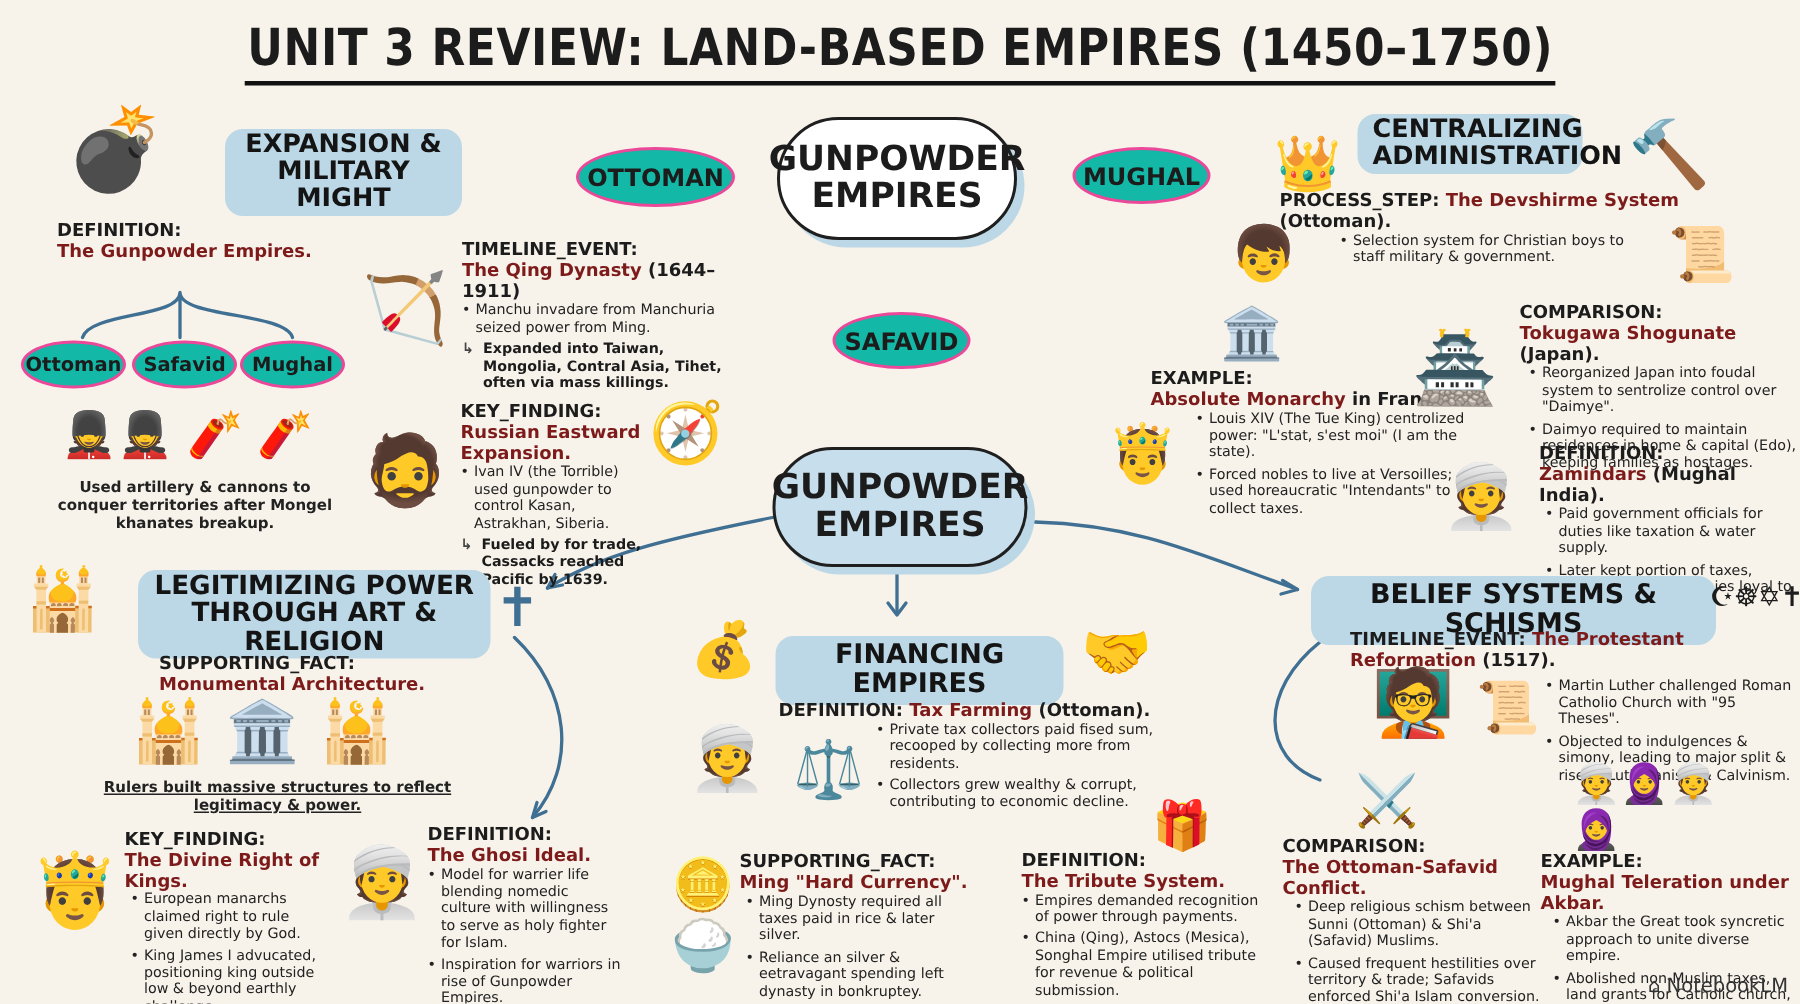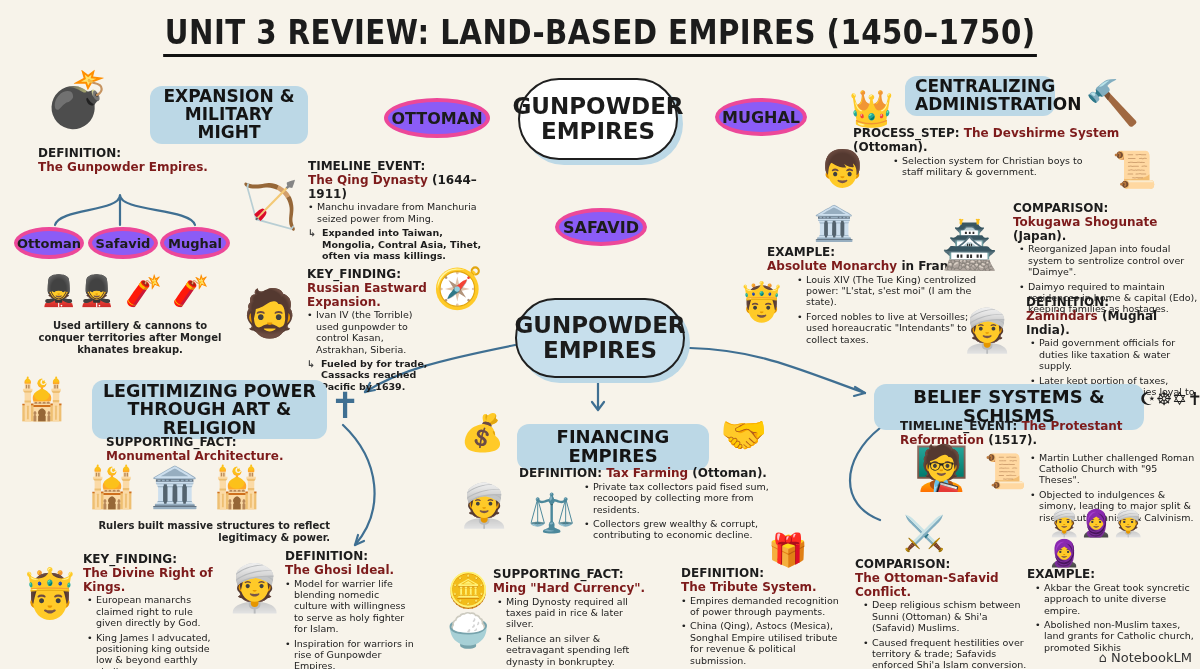--- a/index.html
+++ b/index.html
@@ -16,21 +16,21 @@
     font-family: "DejaVu Sans", sans-serif; font-weight: bold;
     font-size: 34px; letter-spacing: 0.5px;
   }
   .title span { border-bottom: 3px solid #111; padding: 0 2px 2px; transform: scaleX(0.86); display: inline-block; }
   .hl {
     background: #bcd8e6; border-radius: 12px; padding: 2px 10px;
     font-weight: bold; text-align: center; line-height: 1.05;
     font-family: "DejaVu Sans", sans-serif; color: #141414;
   }
   .oval {
-    border: 4px solid #ec4899; background: #8b5cf6; border-radius: 50%;
+    border: 2px solid #ec4899; background: #14b8a6; border-radius: 50%;
     font-weight: bold; text-align: center; display: flex; align-items: center; justify-content: center;
   }
   .cloud {
     background: #ffffff; border: 2.5px solid #1f1f1f; border-radius: 60px;
     box-shadow: 5px 5px 0 #bcd8e6;
     font-weight: bold; text-align: center; display: flex; align-items: center; justify-content: center;
     line-height: 1.1; font-size: 23px;
   }
   .cloud.blue { background: #c7dfec; }
   .lbl { font-weight: bold; font-size: 12px; line-height: 1.15; }
@@ -165,21 +165,21 @@
 
 <div class="abs icon" style="left:12px;top:372px;width:60px;height:55px;font-size:40px;">🕌</div>
 <div class="abs hl" style="left:92px;top:380px;width:235px;font-size:17.5px;">LEGITIMIZING POWER THROUGH ART &amp; RELIGION</div>
 <div class="abs icon" style="left:325px;top:380px;width:40px;height:50px;font-size:36px;color:#3f6f92;">✝</div>
 
 <div class="abs" style="left:106px;top:436px;width:200px;">
   <div class="lbl">SUPPORTING_FACT:</div>
   <div class="lbl red">Monumental Architecture.</div>
 </div>
 <div class="abs icon" style="left:20px;top:460px;width:310px;height:55px;font-size:40px;gap:26px;">🕌 🏛️ 🕌</div>
-<div class="abs txt" style="left:40px;top:520px;width:290px;text-align:right;">Rulers built massive structures to reflect legitimacy &amp; power.</div>
+<div class="abs txt" style="left:40px;top:520px;width:290px;text-align:center;text-decoration:underline;">Rulers built massive structures to reflect legitimacy &amp; power.</div>
 
 <div class="abs icon" style="left:20px;top:548px;width:60px;height:90px;font-size:48px;">🤴</div>
 <div class="abs" style="left:83px;top:553px;width:135px;">
   <div class="lbl">KEY_FINDING:</div>
   <div class="lbl red">The Divine Right of Kings.</div>
   <ul class="b" style="margin-left:4px;">
     <li>European manarchs claimed right to rule given directly by God.</li>
     <li>King James I advucated, positioning king outside low &amp; beyond earthly challenge.</li>
   </ul>
 </div>
@@ -250,19 +250,20 @@
   <div class="lbl red">The Ottoman-Safavid Conflict.</div>
   <ul class="b" style="margin-left:8px;">
     <li>Deep religious schism between Sunni (Ottoman) &amp; Shi'a (Safavid) Muslims.</li>
     <li>Caused frequent hestilities over territory &amp; trade; Safavids enforced Shi'a Islam conversion.</li>
   </ul>
 </div>
 
 <div class="abs icon" style="left:1048px;top:512px;width:110px;height:52px;font-size:26px;">👳🧕👳🧕</div>
 <div class="abs" style="left:1027px;top:568px;width:172px;">
   <div class="lbl">EXAMPLE:</div>
+  <div class="lbl red">Mughal Teleration under Akbar.</div>
   <ul class="b" style="margin-left:8px;">
     <li>Akbar the Great took syncretic approach to unite diverse empire.</li>
     <li>Abolished non-Muslim taxes, land grants for Catholic church, promoted Sikhis</li>
   </ul>
 </div>
 
 <div class="abs foot"><span>⌂ </span><span>NotebookLM</span></div>
 
 </body></html>

